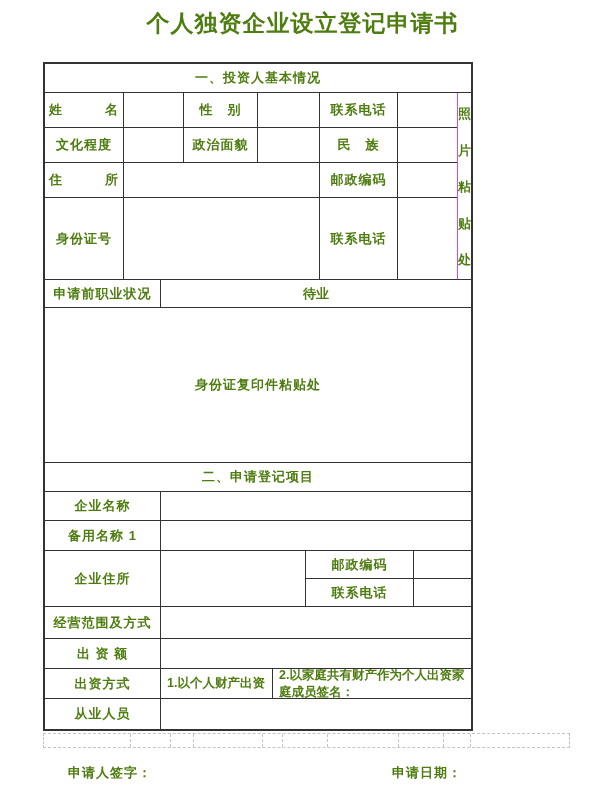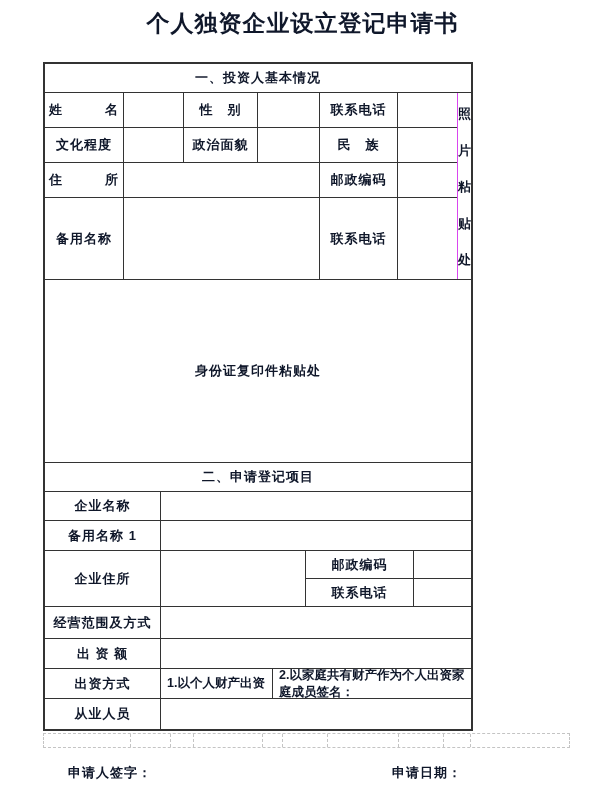--- a/index.html
+++ b/index.html
@@ -1,18 +1,18 @@
 <!DOCTYPE html>
 <html><head>
 <meta charset="utf-8">
 <style>
   html,body { margin:0; padding:0; background:#fff; }
   .page {
     position:relative; width:605px; height:794px; background:#ffffff;
-    font-family:"Liberation Sans", sans-serif; color:#0f172a; overflow:hidden;
+    font-family:"Liberation Sans", sans-serif; color:#4d7c0f; overflow:hidden;
   }
   .title {
     position:absolute; top:8px; left:0; width:605px; margin:0;
     text-align:center; font-size:23px; font-weight:bold; letter-spacing:1px;
     font-family:"Liberation Serif", serif;
   }
   .form-table {
     position:absolute; left:43px; top:62px; width:430px; height:669px;
     border:2px solid #333; box-sizing:border-box;
     display:flex; flex-direction:column; font-size:13px;
@@ -110,37 +110,41 @@
         </div>
 
         <div class="row r35">
           <div class="cell lbl wA">住　　　所</div>
           <div class="cell wBD"></div>
           <div class="cell lbl wE">邮政编码</div>
           <div class="cell wF endc"></div>
         </div>
 
         <div class="row rgrow">
-          <div class="cell lbl wA">备用名称</div>
+          <div class="cell lbl wA">身份证号</div>
           <div class="cell wBD"></div>
           <div class="cell lbl wE">联系电话</div>
           <div class="cell wF endc"></div>
         </div>
 
       </div>
 
       <div class="photo-col">
         <span>照</span>
         <span>片</span>
         <span>粘</span>
         <span>贴</span>
         <span>处</span>
       </div>
     </div>
 
+    <div class="row r-occ">
+      <div class="cell lbl w116">申请前职业状况</div>
+      <div class="cell grow1 endc" style="font-weight:bold;">待业</div>
+    </div>
 
     <div class="idcopy">
       <span>身份证复印件粘贴处</span>
     </div>
 
     <div class="sec-header">
       <span>二、申请登记项目</span>
     </div>
 
     <div class="row r29">

